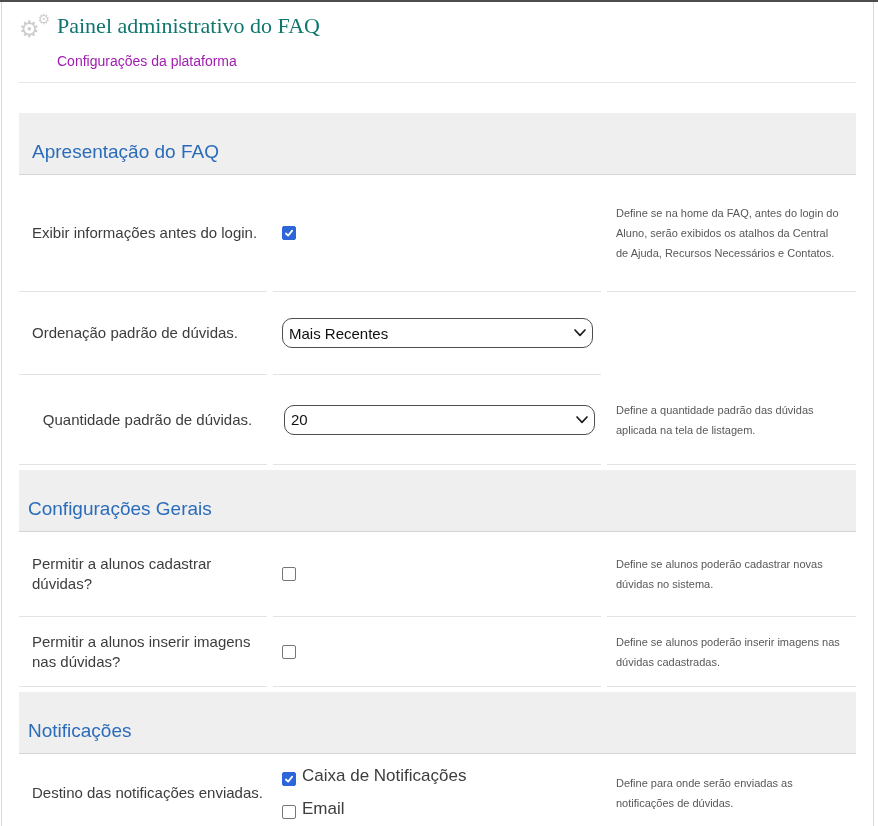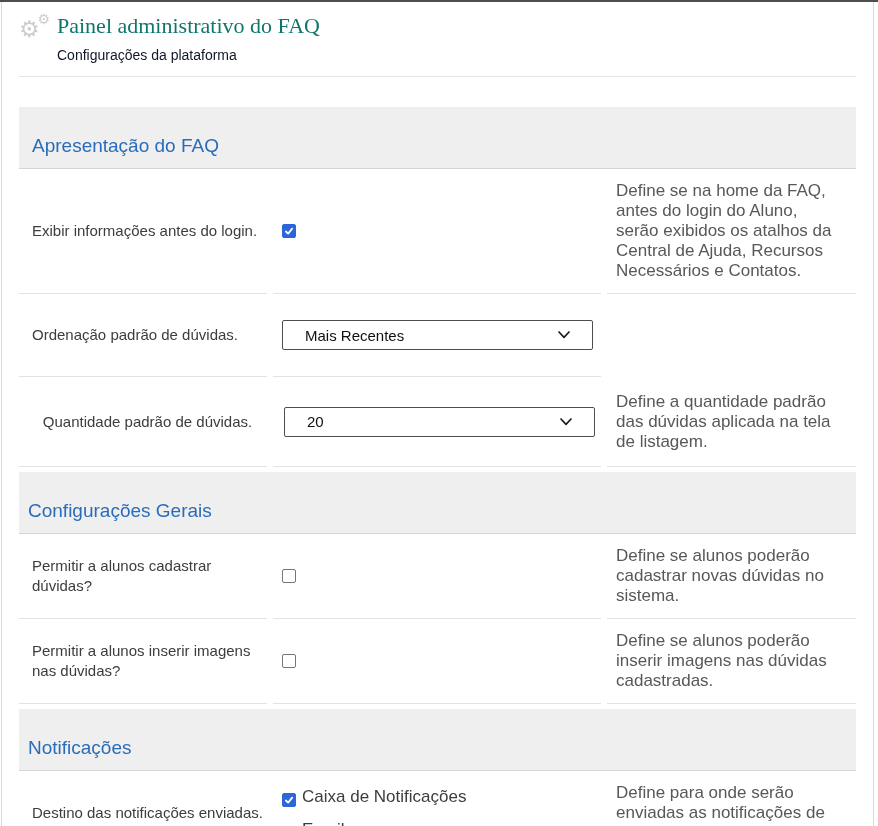--- a/index.html
+++ b/index.html
@@ -21,21 +21,21 @@
     border-left: 1px solid #d9d9d9;
     border-right: 1px solid #d9d9d9;
     padding: 0 17px;
   }
   
   .page-header { display: flex; align-items: flex-start; gap: 7px; padding-top: 11px; }
   .gears { position: relative; width: 31px; height: 40px; flex: none; color: #cdcdcd; }
   .gear-big  { position: absolute; left: 0; top: 5px;  font-size: 23px; line-height: 1; }
   .gear-small{ position: absolute; right: 0; top: -1px; font-size: 14px; line-height: 1; }
   .page-title { font-size: 22px; font-weight: 400; color: #0f766e; line-height: 1.2; font-family: Liberation Serif, serif; }
-  .page-subtitle { font-size: 14px; color: #0f172a; margin-top: 8px; }
+  .page-subtitle { font-size: 14px; color: #a21caf; margin-top: 14px; }
   .header-rule { border: none; border-top: 1px solid #e6e6e6; margin-top: 13px; }
 
   
   .section-heading {
     background: #efefef;
     border-bottom: 1px solid #d5d5d5;
     height: 62px;
     display: flex; align-items: flex-end;
     padding: 0 13px 11px;
     text-align: right;
@@ -45,21 +45,21 @@
   .section-heading h2 { font-size: 19px; font-weight: 400; color: #2b6cba; }
 
   
   .row { display: flex; column-gap: 6px; }
   .cell {
     border-bottom: 1px solid #e3e3e3;
     display: flex; align-items: center;
   }
   .label-cell { width: 248px; padding: 12px 4px 12px 13px; font-size: 15px; line-height: 20px; color: #3d3d3d; }
   .control-cell { width: 328px; padding: 12px 4px 12px 9px; }
-  .desc-cell { flex: 1; padding: 12px 14px 12px 9px; font-size: 17px; line-height: 20px; color: #585858; }
+  .desc-cell { flex: 1; padding: 12px 14px 12px 9px; font-size: 11px; line-height: 20px; color: #585858; }
   .h117 .cell { min-height: 117px; }
   .h83  .cell { min-height: 83px; }
   .h90  .cell { min-height: 90px; justify-content: center; }
   .h85  .cell { min-height: 85px; }
   .h70  .cell { min-height: 70px; }
   .h76  .cell { min-height: 76px; }
 
   
   .checkbox {
     width: 14px; height: 14px; flex: none;
@@ -67,24 +67,24 @@
     background: #fff;
     display: inline-flex; align-items: center; justify-content: center;
     cursor: pointer;
   }
   .checkbox svg { display: none; }
   .checkbox.checked { background: #2c66d9; border-color: #2c66d9; }
   .checkbox.checked svg { display: block; }
 
   .select {
     width: 311px; height: 30px;
-    border: 1px solid #4d4d4d; border-radius: 2px;
+    border: 1px solid #4d4d4d; border-radius: 10px;
     background: #fff;
     display: flex; align-items: center; justify-content: space-between;
-    padding: 0 22px;
+    padding: 0 6px;
     font-size: 15px; color: #101010;
     cursor: pointer;
   }
   .select .chev { flex: none; margin-left: 8px; }
 
   .checkbox-group { display: flex; flex-direction: column; gap: 13px; }
   .check-item { display: flex; align-items: flex-end; gap: 6px; font-size: 17px; color: #3d3d3d; cursor: pointer; }
 </style>
 </head>
 <body>

